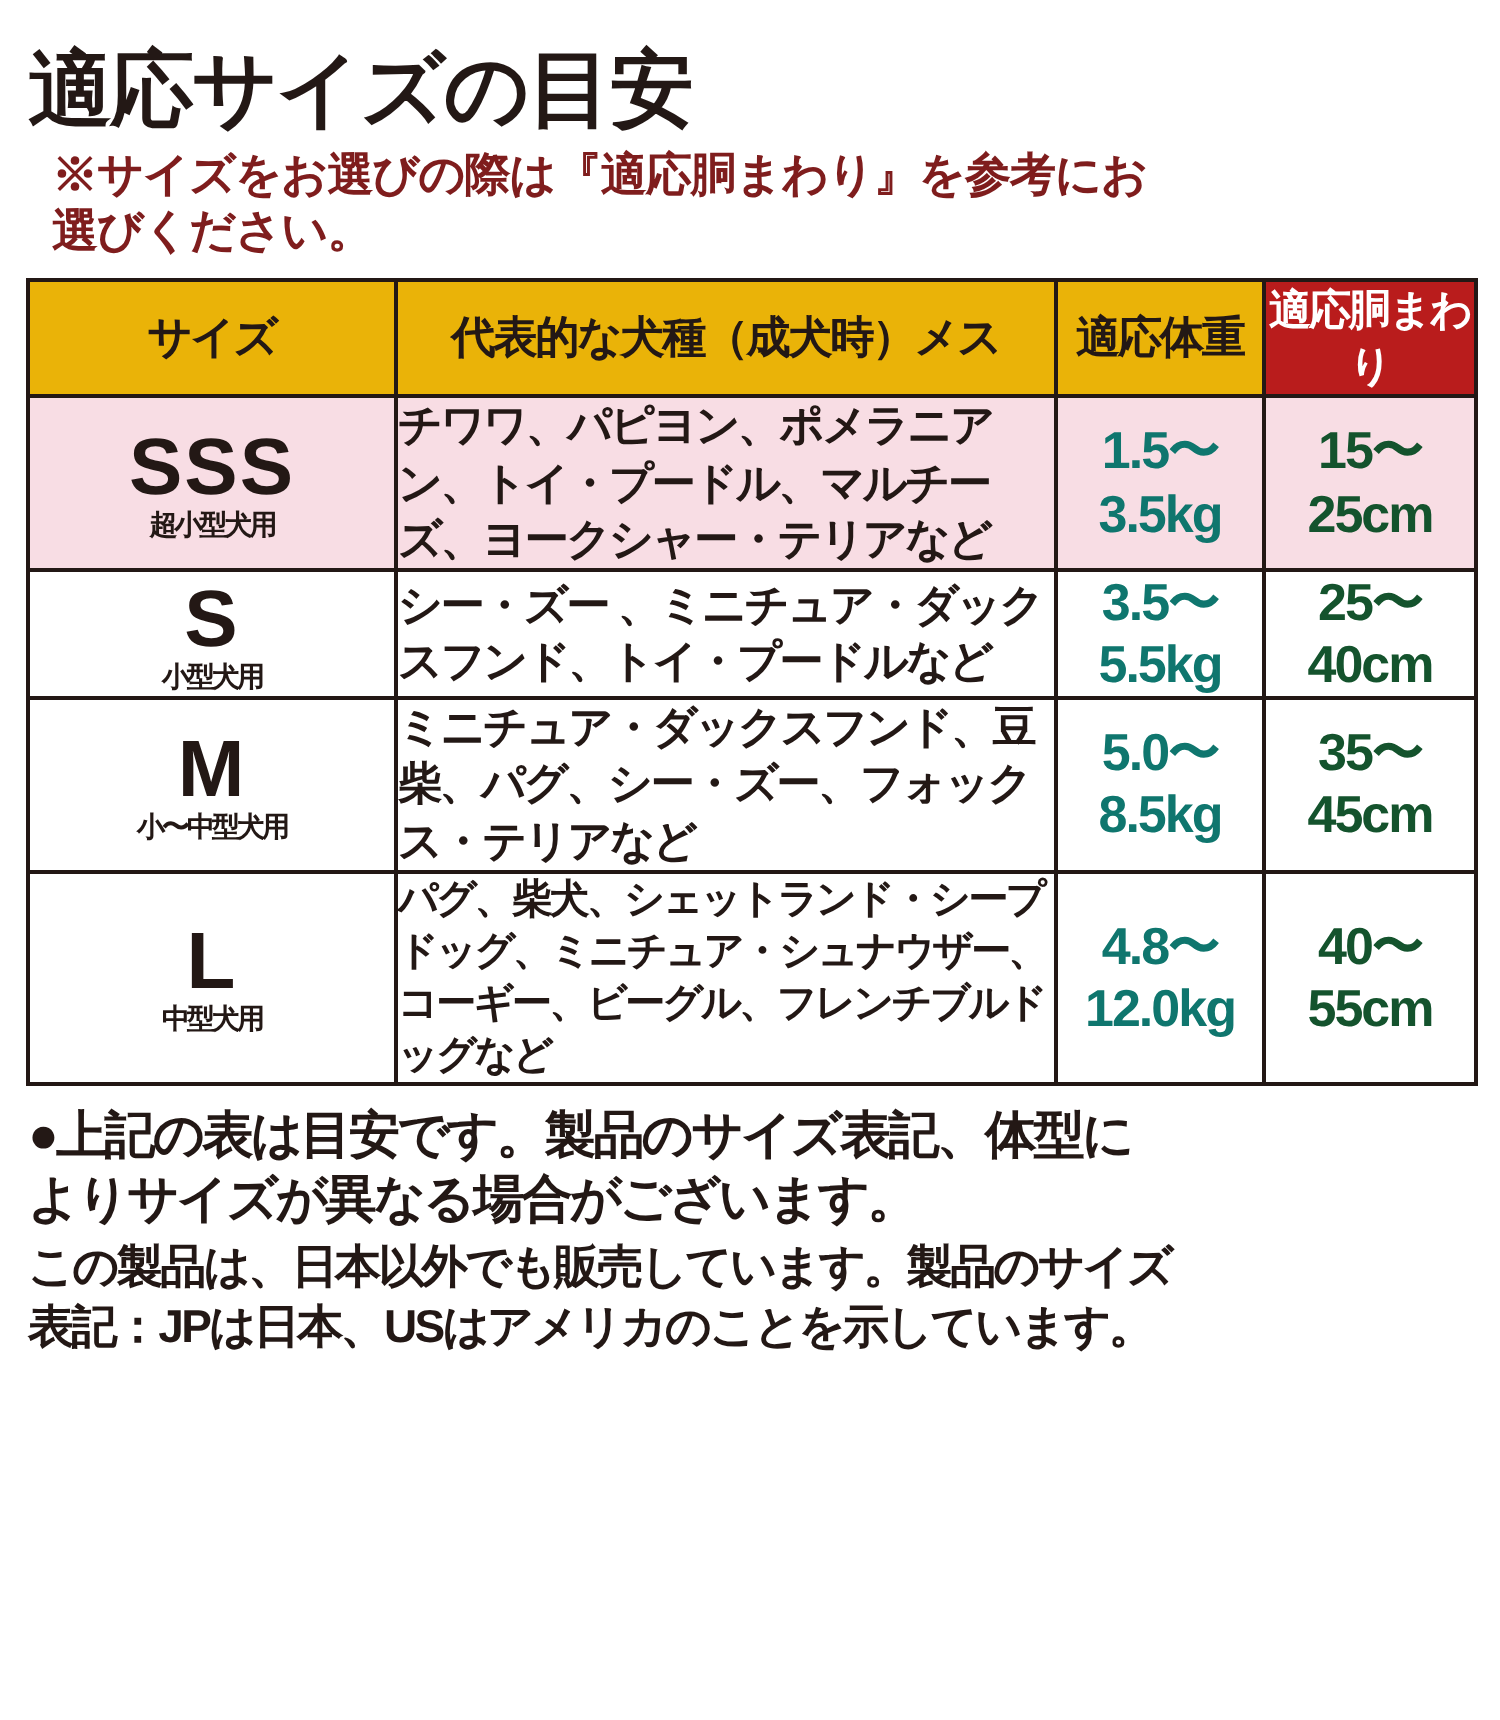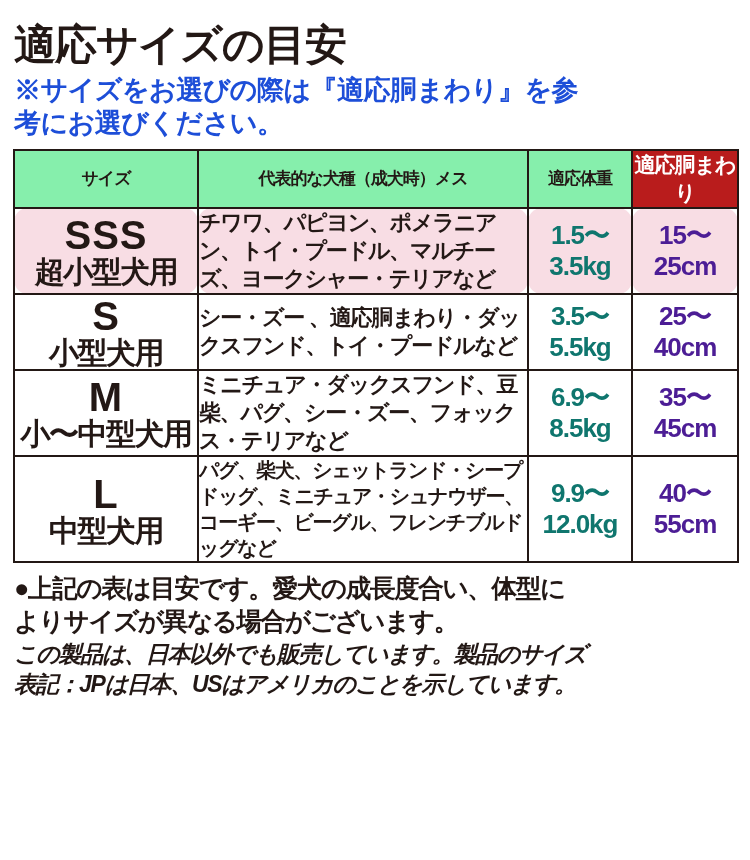--- a/index.html
+++ b/index.html
@@ -23,75 +23,75 @@
   }
   .title {
     font-size: 42px;
     font-weight: bold;
     letter-spacing: -1px;
     line-height: 1.1;
     margin: 0 0 6px 2px;
     color: #231815;
   }
   .subtitle {
-    font-size: 27px;
+    font-size: 23px;
     font-weight: bold;
     line-height: 1.2;
-    margin: 0 0 10px 2px;
-    color: #1d4ed8;
+    margin: 0 0 10px 14px;
+    color: #7f1d1d;
     letter-spacing: -0.5px;
   }
   table.size-table {
     width: 726px;
     border-collapse: collapse;
     table-layout: fixed;
     margin: 0 0 0 1px;
   }
   table.size-table td, table.size-table th {
     border: 2px solid #231815;
     padding: 0;
     vertical-align: middle;
   }
   
   .hdr td {
-    background: #86efac;
+    background: #eab308;
     height: 44px;
     text-align: center;
-    font-size: 17px;
+    font-size: 22px;
     font-weight: bold;
     letter-spacing: -1px;
     color: #231815;
   }
   .hdr td.hdr-red {
     background: #b91c1c;
     color: #ffffff;
     font-size: 21px;
   }
   .col-size { width: 184px; }
   .col-breed { width: 330px; }
   .col-weight { width: 104px; }
   .col-girth { width: 106px; }
 
-  .row-sss td { background: #f8dde4; border-radius: 14px; }
+  .row-sss td { background: #f8dde4; }
   .row-plain td { background: #ffffff; }
 
   .cell-size {
     text-align: center;
     line-height: 1.05;
     padding: 5px 0 7px 0;
   }
   .size-letter {
     font-size: 40px;
     font-weight: bold;
     letter-spacing: 1px;
     display: block;
     color: #231815;
   }
   .size-note {
-    font-size: 30px;
+    font-size: 14px;
     font-weight: bold;
     letter-spacing: -1.5px;
     display: block;
     color: #231815;
   }
   .cell-breed {
     font-size: 22px;
     font-weight: bold;
     line-height: 1.28;
     letter-spacing: -1.2px;
@@ -112,39 +112,38 @@
     letter-spacing: -1px;
     color: #0f766e;
     padding: 4px 2px;
   }
   .cell-girth {
     text-align: center;
     font-size: 26px;
     font-weight: bold;
     line-height: 1.2;
     letter-spacing: -1px;
-    color: #4c1d95;
+    color: #14532d;
     padding: 4px 2px;
   }
   .cell-weight span, .cell-girth span { display: block; }
 
   .notes {
     margin: 9px 2px 0 2px;
     font-size: 25.5px;
     font-weight: bold;
     line-height: 1.28;
     letter-spacing: -1.3px;
     color: #231815;
   }
   .notes .n2 {
     font-size: 23px;
     letter-spacing: -1.3px;
     line-height: 1.3;
     margin-top: 2px;
-    font-style: italic;
   }
   .notes p { margin: 0; }
 </style>
 </head>
 <body>
 
 <div class="page">
 
   <h1 class="title">適応サイズの目安</h1>
   <p class="subtitle">※サイズをお選びの際は『適応胴まわり』を参考にお選びください。</p>
@@ -179,63 +178,63 @@
           <span>25cm</span>
         </td>
       </tr>
 
 
       <tr class="row-plain">
         <td class="cell-size">
           <span class="size-letter">S</span>
           <span class="size-note">小型犬用</span>
         </td>
-        <td class="cell-breed">シー・ズー 、適応胴まわり・ダックスフンド、トイ・プードルなど</td>
+        <td class="cell-breed">シー・ズー 、ミニチュア・ダックスフンド、トイ・プードルなど</td>
         <td class="cell-weight">
           <span>3.5〜</span>
           <span>5.5kg</span>
         </td>
         <td class="cell-girth">
           <span>25〜</span>
           <span>40cm</span>
         </td>
       </tr>
 
       <tr class="row-plain">
         <td class="cell-size">
           <span class="size-letter">M</span>
           <span class="size-note">小〜中型犬用</span>
         </td>
         <td class="cell-breed">ミニチュア・ダックスフンド、豆柴、パグ、シー・ズー、フォックス・テリアなど</td>
         <td class="cell-weight">
-          <span>6.9〜</span>
+          <span>5.0〜</span>
           <span>8.5kg</span>
         </td>
         <td class="cell-girth">
           <span>35〜</span>
           <span>45cm</span>
         </td>
       </tr>
 
       <tr class="row-plain">
         <td class="cell-size">
           <span class="size-letter">L</span>
           <span class="size-note">中型犬用</span>
         </td>
         <td class="cell-breed small">パグ、柴犬、シェットランド・シープドッグ、ミニチュア・シュナウザー、コーギー、ビーグル、フレンチブルドッグなど</td>
         <td class="cell-weight">
-          <span>9.9〜</span>
+          <span>4.8〜</span>
           <span>12.0kg</span>
         </td>
         <td class="cell-girth">
           <span>40〜</span>
           <span>55cm</span>
         </td>
       </tr>
     </tbody>
   </table>
 
   <div class="notes">
-    <p>●上記の表は目安です。愛犬の成長度合い、体型によりサイズが異なる場合がございます。</p>
+    <p>●上記の表は目安です。製品のサイズ表記、体型によりサイズが異なる場合がございます。</p>
     <p class="n2">この製品は、日本以外でも販売しています。製品のサイズ表記：JPは日本、USはアメリカのことを示しています。</p>
   </div>
 
 </div>
 
 </body></html>

